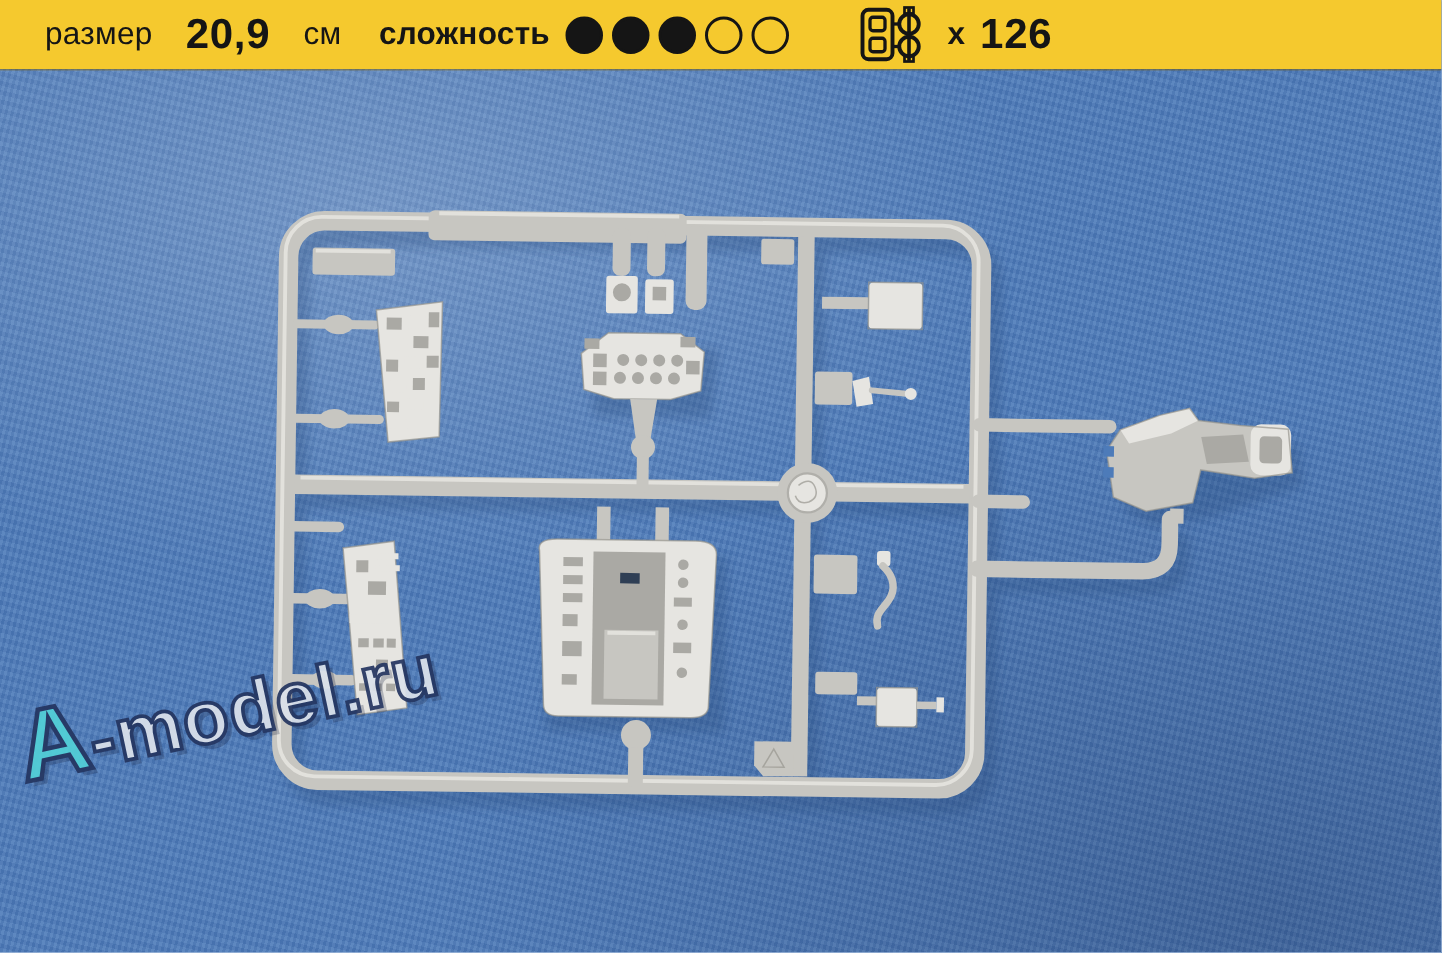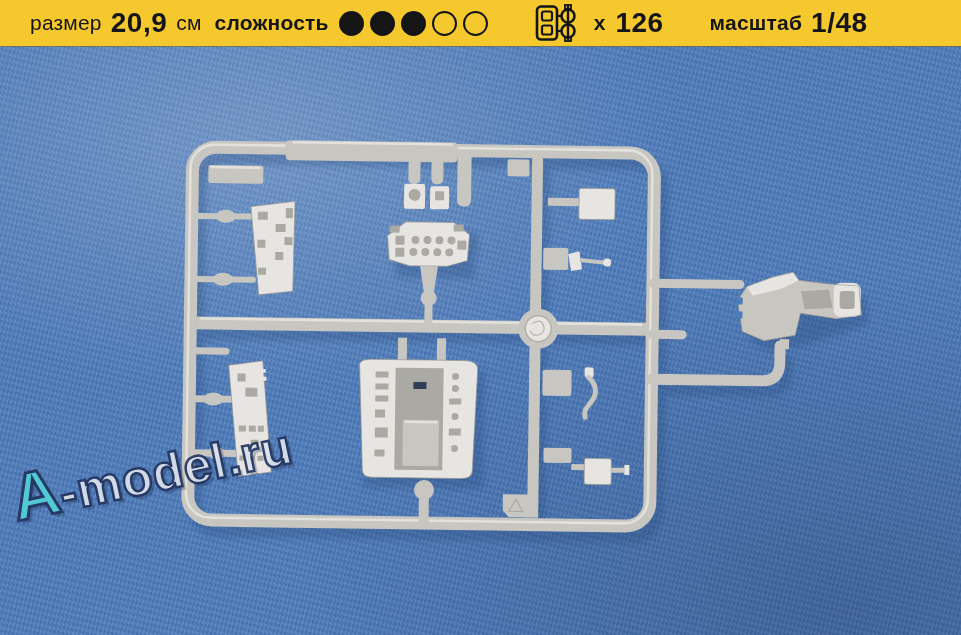--- a/index.html
+++ b/index.html
@@ -17,22 +17,22 @@
   .topbar{
     height:46px;background:var(--header-bg);color:var(--header-text);
     display:flex;align-items:center;padding:0 0 0 30px;
     box-shadow:0 1px 0 rgba(120,90,0,.45);position:relative;z-index:5;
   }
   .group{display:flex;align-items:center;}
   .lbl{font-size:21px;letter-spacing:.2px;}
   .lbl.bold{font-weight:700;}
   .lbl.semi{font-weight:600;}
   .num{font-size:28px;font-weight:700;letter-spacing:.5px;}
-  .size-group .num{margin:0 9px;}
-  .difficulty-group{margin-left:13px;}
+  .size-group .num{margin:0 22px;}
+  .difficulty-group{margin-left:25px;}
   .dots{display:flex;align-items:center;gap:6px;margin-left:10px;}
   .dot{width:25px;height:25px;border-radius:50%;border:2.5px solid var(--header-text);background:transparent;}
   .dot.filled{background:var(--header-text);}
   .parts-group{margin-left:46px;gap:10px;}
   .parts-group .x{font-size:21px;font-weight:600;margin-left:4px;}
   .scale-group{margin-left:46px;gap:9px;}
   .sprue-ico{display:block;}
 
   
   .photo{
@@ -108,24 +108,20 @@
         <rect x="31" y="33" width="6" height="4" fill="none" stroke="#151515" stroke-width="1.8"></rect>
         <circle cx="34" cy="12" r="6.5" fill="none" stroke="#151515" stroke-width="2.6"></circle>
         <circle cx="34" cy="27" r="6.5" fill="none" stroke="#151515" stroke-width="2.6"></circle>
         <line x1="23" y1="12" x2="27.5" y2="12" stroke="#151515" stroke-width="2.2"></line>
         <line x1="23" y1="27" x2="27.5" y2="27" stroke="#151515" stroke-width="2.2"></line>
       </svg>
       <span class="x">x</span>
       <span class="num">126</span>
     </div>
 
-    <div class="group scale-group">
-      <span class="lbl semi">масштаб</span>
-      <span class="num">1/48</span>
-    </div>
   </header>
 
   <div class="photo">
 
     <svg class="sprue" width="961" height="589" viewBox="0 0 961 589">
       <defs>
         <filter id="soft" x="-25%" y="-25%" width="150%" height="150%">
           <feGaussianBlur stdDeviation="3.4"></feGaussianBlur>
         </filter>
       </defs>

